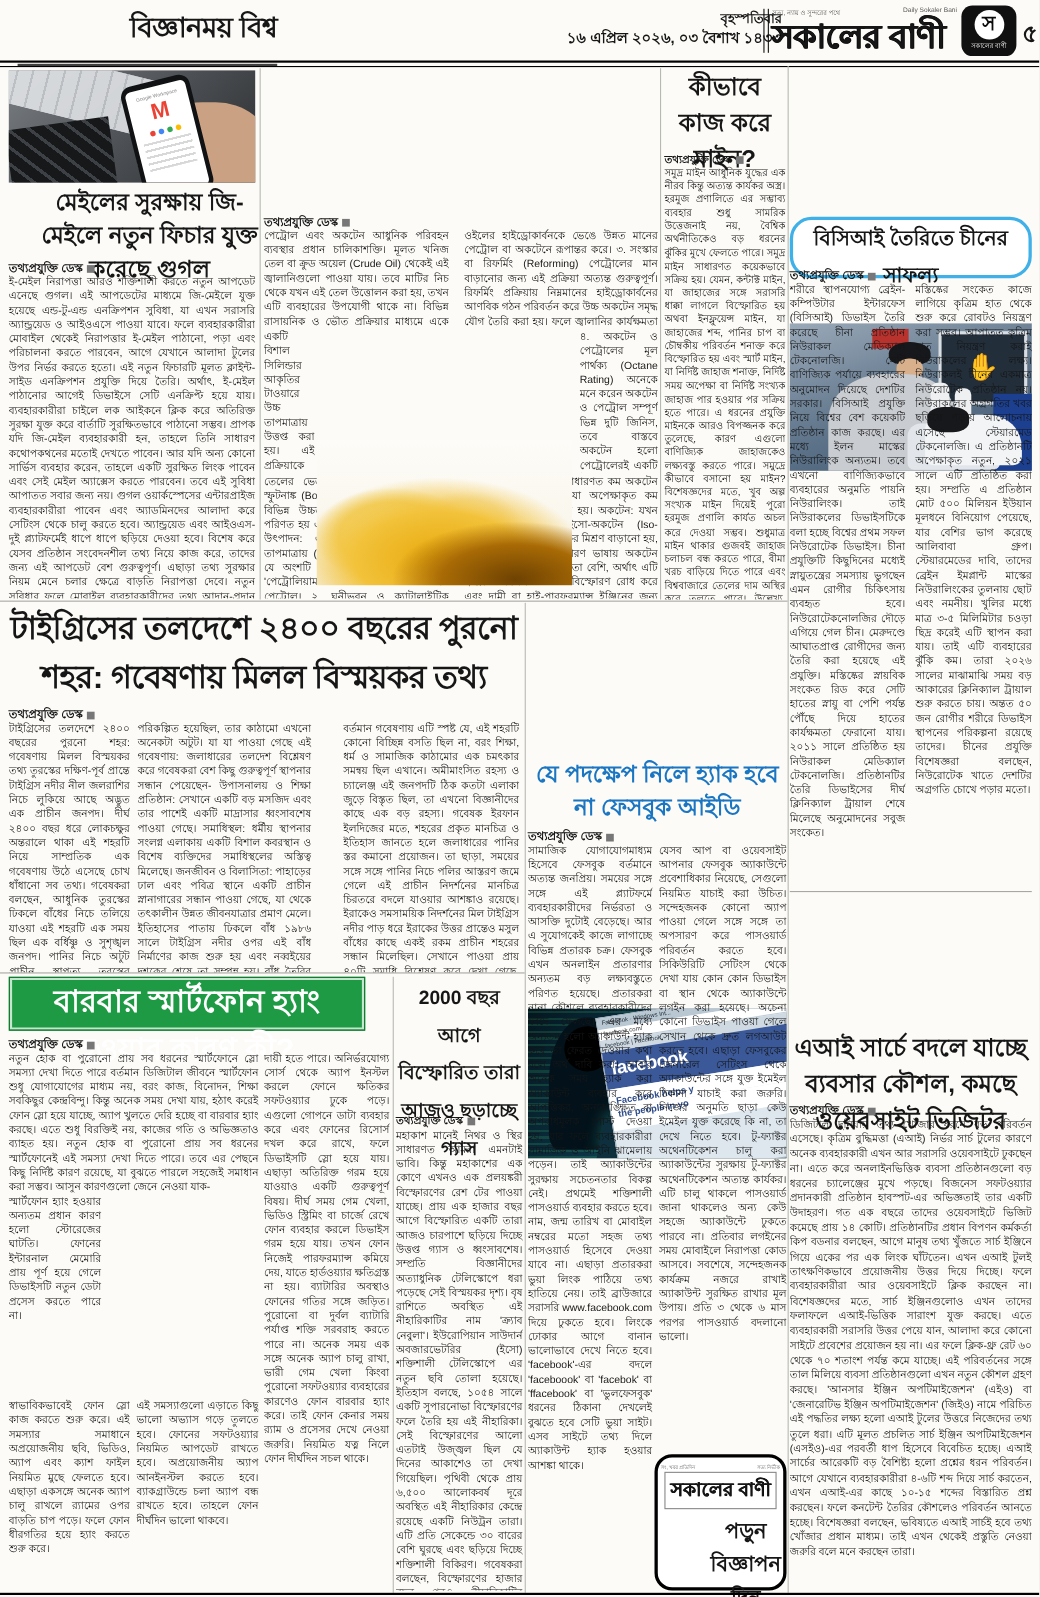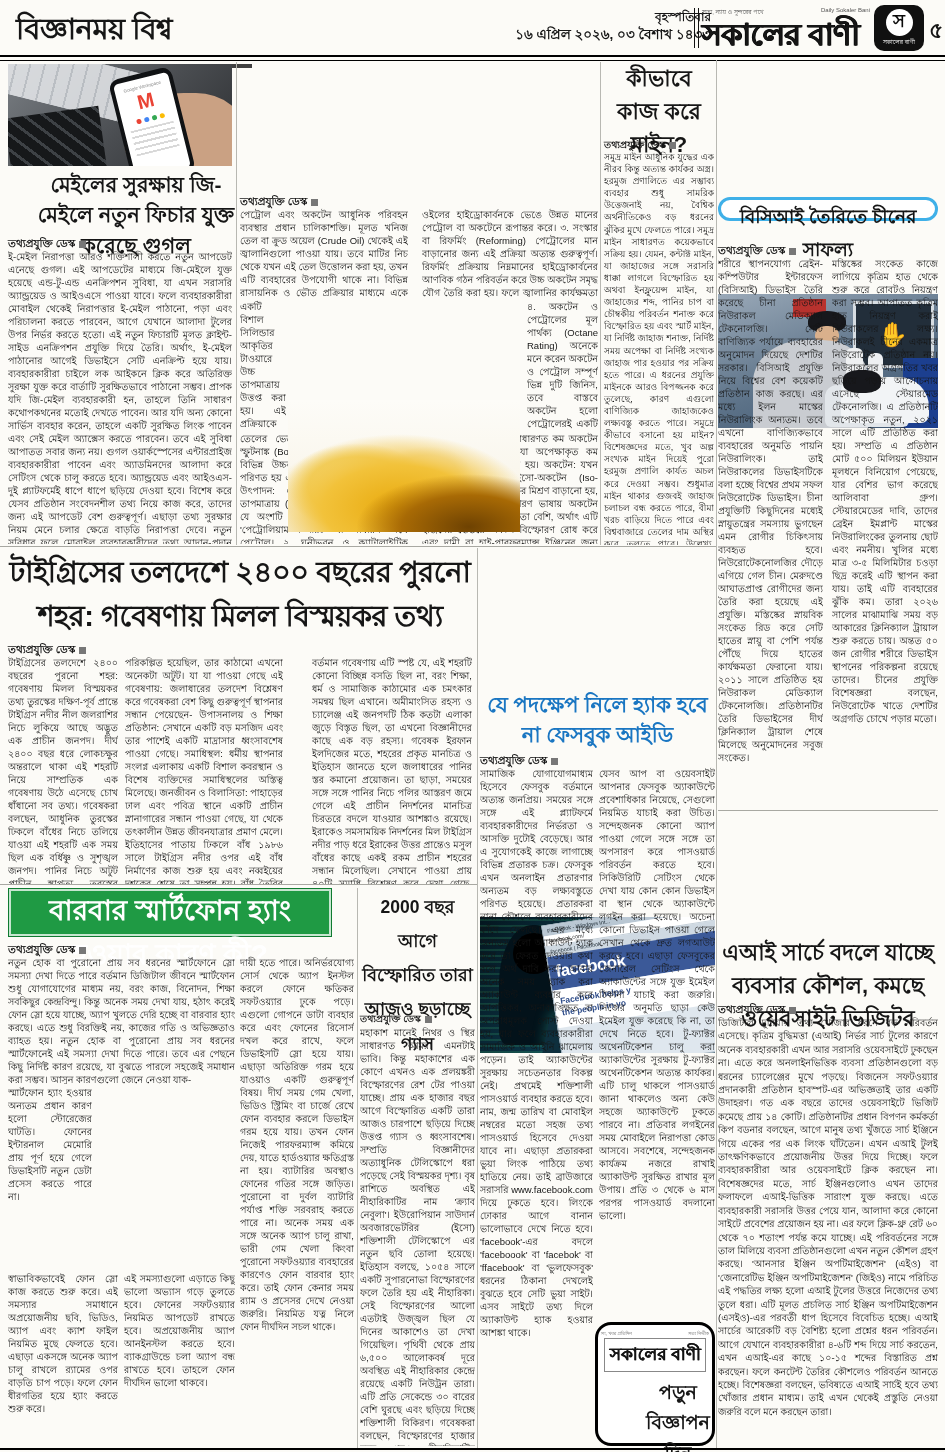--- a/index.html
+++ b/index.html
@@ -1,20 +1,20 @@
 <!DOCTYPE html>
 <html><head>
 <meta charset="utf-8">
 <style>
   html,body{margin:0;padding:0;background:#e8e8e4;}
   .page{position:relative;width:945px;height:1452px;background:#fcfbf7;margin:0 auto;
         font-family:"Liberation Sans",sans-serif;color:#161616;overflow:hidden;}
   .abs{position:absolute;}
   
-  .sec-title{font-size:29px;font-weight:800;border-bottom:4px solid #404040;padding-bottom:9px;letter-spacing:-.5px;}
+  .sec-title{font-size:25px;font-weight:800;border-bottom:2px solid #404040;padding-bottom:9px;letter-spacing:-.5px;text-align:right;}
   .date-blk{text-align:right;line-height:1.4;}
   .date-blk .wd{font-size:12px;font-weight:700;}
   .date-blk .dt{font-size:13.5px;font-weight:700;}
   .vdiv{width:3px;border-left:1.2px solid #111;border-right:1.2px solid #111;height:40px;}
   .mast-tiny{display:flex;justify-content:space-between;font-size:6px;color:#555;margin-bottom:1px;}
   .mast-main{font-size:30px;font-weight:900;letter-spacing:-.5px;line-height:1.05;
              text-shadow:.6px 0 #000, -.6px 0 #000;}
   .logo-box{width:50px;height:46px;background:#101010;border-radius:10px;display:flex;flex-direction:column;
             align-items:center;justify-content:center;}
   .logo-circ{width:27px;height:27px;background:#fff;border-radius:50%;display:flex;align-items:center;justify-content:center;
@@ -188,21 +188,21 @@
       </div>
     <div class="b-cap"></div>
     <div class="b-face"></div>
     <div class="b-body"></div>
     <div class="b-pillar" style="left:58%;top:40%;width:8%;height:34%;"></div>
     <div class="b-pillar" style="left:68%;top:44%;width:7%;height:30%;"></div>
     <div class="b-blue"></div>
     <div class="b-rob"></div>
     <div class="b-glove"></div>
   </div>
-  <div class="abs bci-cap" style="left:718px;top:197px;width:220px;height:24px;">বিসিআই তৈরিতে চীনের সাফল্য</div>
+  <div class="abs bci-cap" style="left:718px;top:197px;width:220px;height:56px;">বিসিআই তৈরিতে চীনের সাফল্য</div>
   <div class="abs byline" style="left:718px;top:243px;">
     <span>তথ্যপ্রযুক্তি ডেস্ক</span>
       <span class="bl-sq"></span>
   </div>
   <div class="abs bd" style="left:718px;top:257px;width:105px;height:551px;">শরীরে স্থাপনযোগ্য ব্রেইন-কম্পিউটার ইন্টারফেস (বিসিআই) ডিভাইস তৈরি করেছে চীনা প্রতিষ্ঠান নিউরাকল মেডিক্যাল টেকনোলজি। সেটি বাণিজ্যিক পর্যায়ে ব্যবহারের অনুমোদন দিয়েছে দেশটির সরকার। বিসিআই প্রযুক্তি নিয়ে বিশ্বের বেশ কয়েকটি প্রতিষ্ঠান কাজ করছে। এর মধ্যে ইলন মাস্কের নিউরালিংক অন্যতম। তবে এখনো বাণিজ্যিকভাবে ব্যবহারের অনুমতি পায়নি নিউরালিংক। তাই নিউরাকলের ডিভাইসটিকে বলা হচ্ছে বিশ্বের প্রথম সফল নিউরোটেক ডিভাইস। চীনা প্রযুক্তিটি কিছুদিনের মধ্যেই স্নায়ুতন্ত্রের সমস্যায় ভুগছেন এমন রোগীর চিকিৎসায় ব্যবহৃত হবে। নিউরোটেকনোলজির দৌড়ে এগিয়ে গেল চীন। মেরুদণ্ডে আঘাতপ্রাপ্ত রোগীদের জন্য তৈরি করা হয়েছে এই প্রযুক্তি। মস্তিষ্কের স্নায়বিক সংকেত রিড করে সেটি হাতের স্নায়ু বা পেশি পর্যন্ত পৌঁছে দিয়ে হাতের কার্যক্ষমতা ফেরানো যায়। ২০১১ সালে প্রতিষ্ঠিত হয় নিউরাকল মেডিক্যাল টেকনোলজি। প্রতিষ্ঠানটির তৈরি ডিভাইসের দীর্ঘ ক্লিনিক্যাল ট্রায়াল শেষে মিলেছে অনুমোদনের সবুজ সংকেত।</div>
   <div class="abs bd" style="left:832px;top:257px;width:106px;height:551px;">মস্তিষ্কের সংকেত কাজে লাগিয়ে কৃত্রিম হাত থেকে শুরু করে রোবটও নিয়ন্ত্রণ করা সম্ভব। আপাতত কৃত্রিম হাত নিয়ন্ত্রণ করাই নিউরাকলের লক্ষ্য। নিউরাকলই চীনের একমাত্র নিউরোটেক প্রতিষ্ঠান নয়। নিউরাকলের অগ্রগতির খবর ছড়িয়ে পড়ায় আলোচনায় এসেছে স্টেয়ারমেড টেকনোলজি। এ প্রতিষ্ঠানটি অপেক্ষাকৃত নতুন, ২০২১ সালে এটি প্রতিষ্ঠিত করা হয়। সম্প্রতি এ প্রতিষ্ঠান মোট ৫০০ মিলিয়ন ইউয়ান মূলধনে বিনিয়োগ পেয়েছে, যার বেশির ভাগ করেছে আলিবাবা গ্রুপ। স্টেয়ারমেডের দাবি, তাদের ব্রেইন ইমপ্লান্ট মাস্কের নিউরালিংকের তুলনায় ছোট এবং নমনীয়। খুলির মধ্যে মাত্র ৩-৫ মিলিমিটার চওড়া ছিদ্র করেই এটি স্থাপন করা যায়। তাই এটি ব্যবহারের ঝুঁকি কম। তারা ২০২৬ সালের মাঝামাঝি সময় বড় আকারের ক্লিনিক্যাল ট্রায়াল শুরু করতে চায়। অন্তত ৫০ জন রোগীর শরীরে ডিভাইস স্থাপনের পরিকল্পনা রয়েছে তাদের। চীনের প্রযুক্তি বিশেষজ্ঞরা বলছেন, নিউরোটেক খাতে দেশটির অগ্রগতি চোখে পড়ার মতো।</div>
 
   <div class="abs vrule" style="left:236px;top:62px;height:483px;"></div>
   <div class="abs vrule" style="left:600px;top:62px;height:483px;"></div>
   <div class="abs vrule" style="left:716px;top:60px;height:1388px;"></div>

